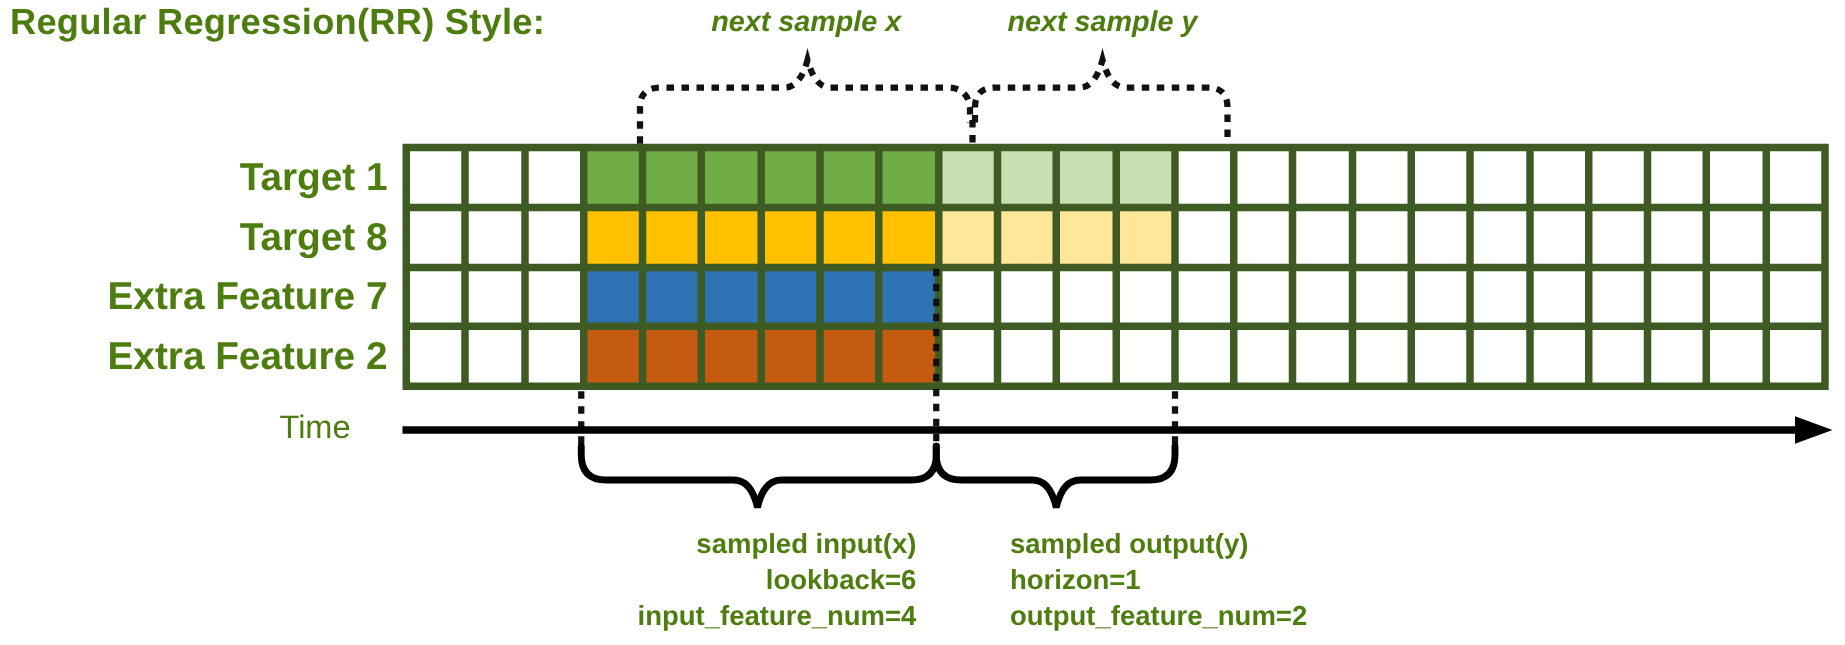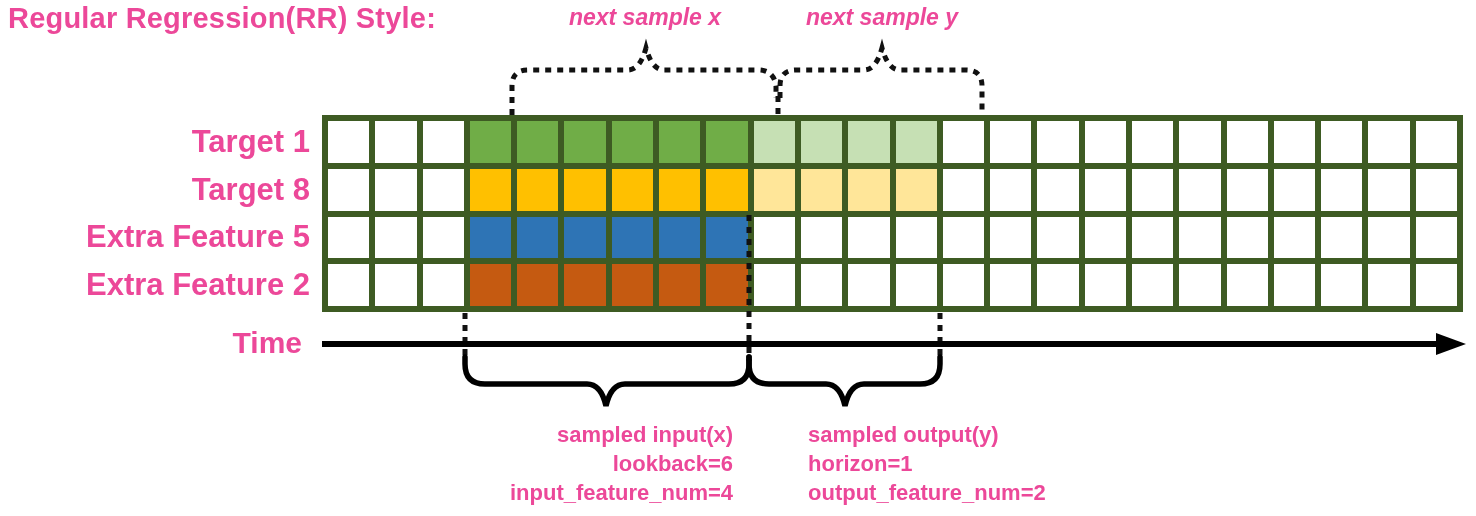--- a/index.html
+++ b/index.html
@@ -1,52 +1,52 @@
 <!DOCTYPE html>
 <html><head>
 <meta charset="utf-8">
 <style>
   html,body{margin:0;padding:0;background:#fff;}
   .canvas{position:relative;width:1476px;height:516px;background:#fff;
-          font-family:"Liberation Sans",sans-serif;color:#ec4899;overflow:hidden;}
+          font-family:"Liberation Sans",sans-serif;color:#4d7c0f;overflow:hidden;}
   .title{position:absolute;left:8px;top:2px;font-size:29px;font-weight:700;letter-spacing:.2px;}
   .next-label{position:absolute;top:4px;transform:translateX(-50%);
               font-size:23px;font-weight:600;font-style:italic;white-space:nowrap;}
   .next-x{left:645px;}
   .next-y{left:882px;}
   .row-labels{position:absolute;left:0;top:115px;width:310px;height:197px;
               display:grid;grid-template-rows:repeat(4,1fr);row-gap:6px;padding:6px 0;
               box-sizing:border-box;}
   .row-labels div{display:flex;align-items:center;justify-content:flex-end;
                   font-size:31px;font-weight:700;white-space:nowrap;}
   .grid{position:absolute;left:322px;top:115px;width:1141px;height:197px;
         display:grid;grid-template-columns:repeat(24,1fr);grid-template-rows:repeat(4,1fr);
         gap:6px;padding:6px;box-sizing:border-box;}
   .cell{background:#fff;}
   .overlay{position:absolute;left:0;top:0;width:1476px;height:516px;pointer-events:none;}
-  .time-label{position:absolute;left:202px;top:326px;width:100px;text-align:right;
-              font-size:30px;font-weight:700;}
+  .time-label{position:absolute;left:202px;top:326px;width:100px;text-align:center;
+              font-size:26px;font-weight:400;}
   .ann-block{position:absolute;top:420px;font-size:22px;font-weight:600;line-height:29px;white-space:nowrap;}
   .ann-left{left:510px;text-align:right;}
   .ann-right{left:808px;}
 </style>
 </head>
 <body>
 
 <div class="canvas">
 
   <div class="title">Regular Regression(RR) Style:</div>
 
   <div class="next-label next-y">next sample y</div>
   <div class="next-label next-x">next sample x</div>
 
   <div class="row-labels" id="rowLabels">
       <div>Target 1</div>
       <div>Target 8</div>
-      <div>Extra Feature 5</div>
+      <div>Extra Feature 7</div>
       <div>Extra Feature 2</div>
     </div>
 
   <div class="grid" id="grid" style="background: rgb(62, 91, 35);">
       <div class="cell"></div>
       <div class="cell"></div>
       <div class="cell"></div>
       <div class="cell" style="background: rgb(112, 173, 71);"></div>
       <div class="cell" style="background: rgb(112, 173, 71);"></div>
       <div class="cell" style="background: rgb(112, 173, 71);"></div>

